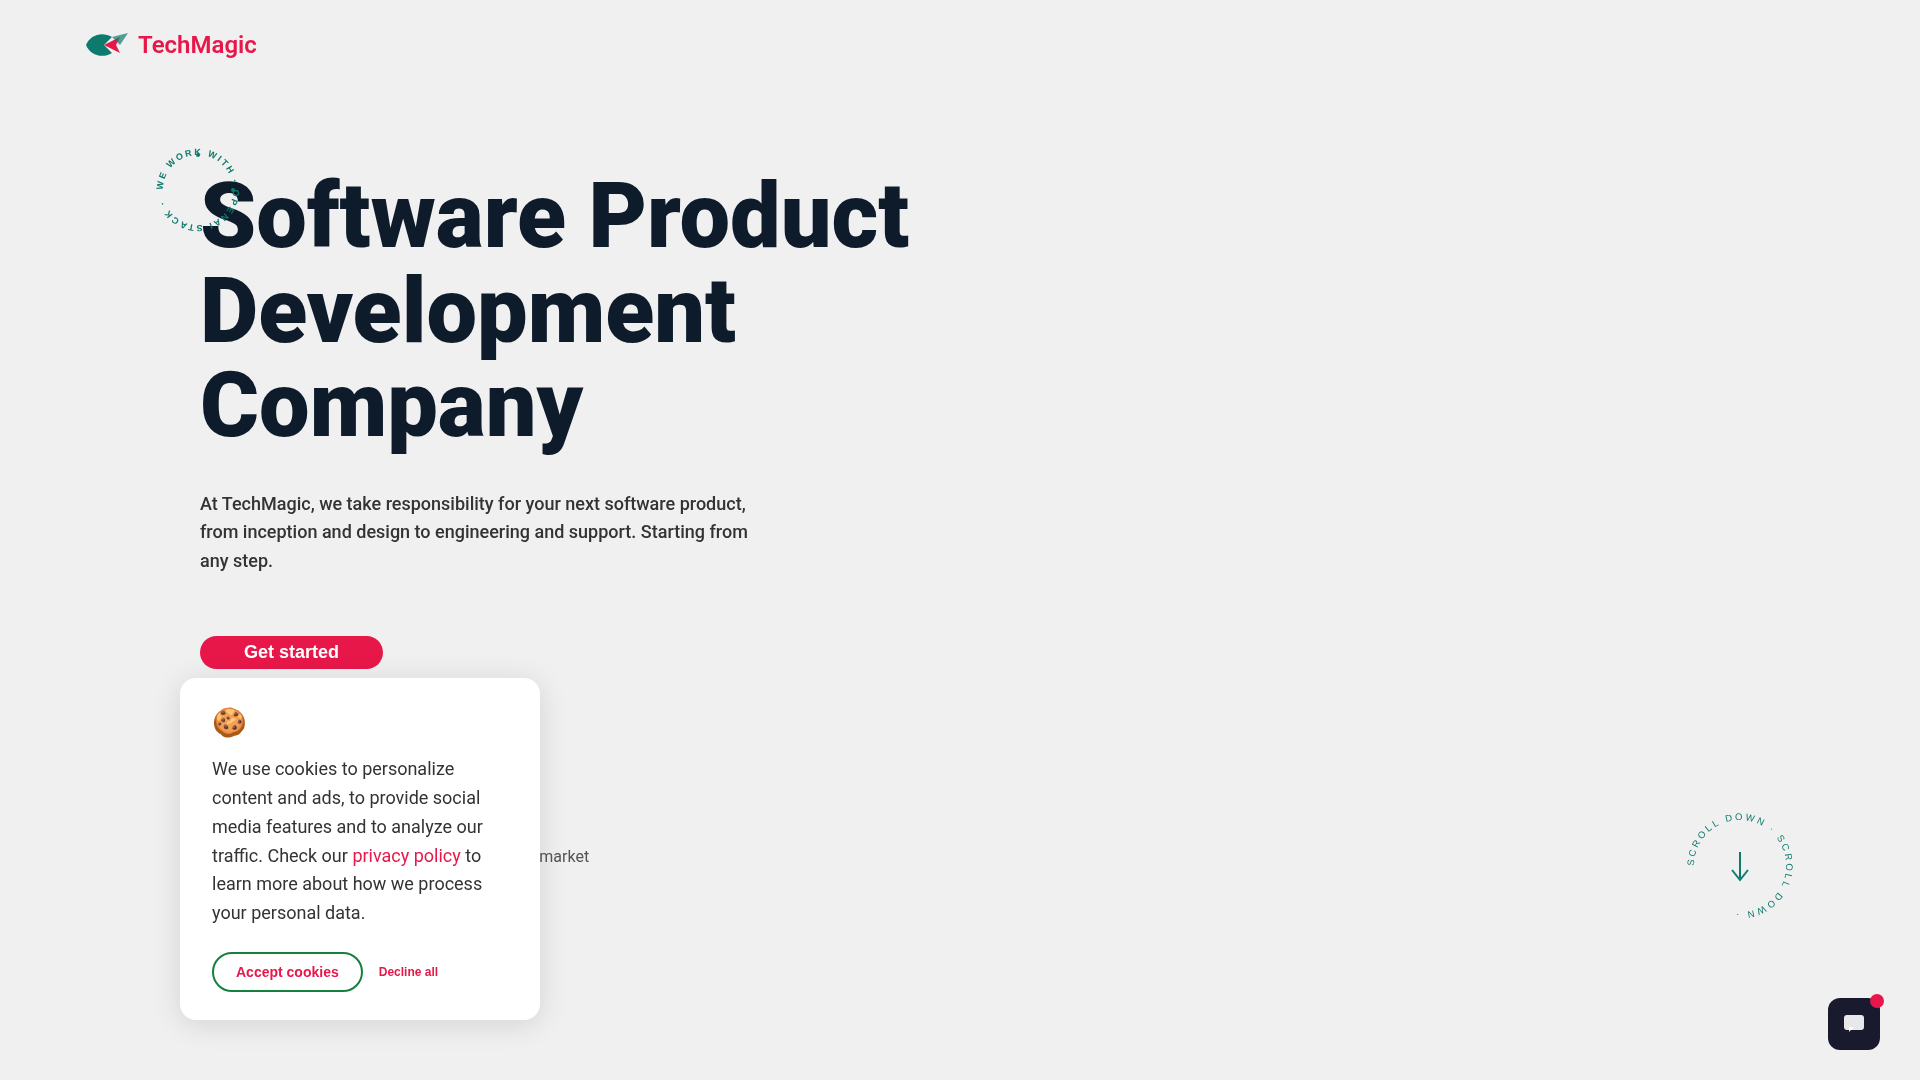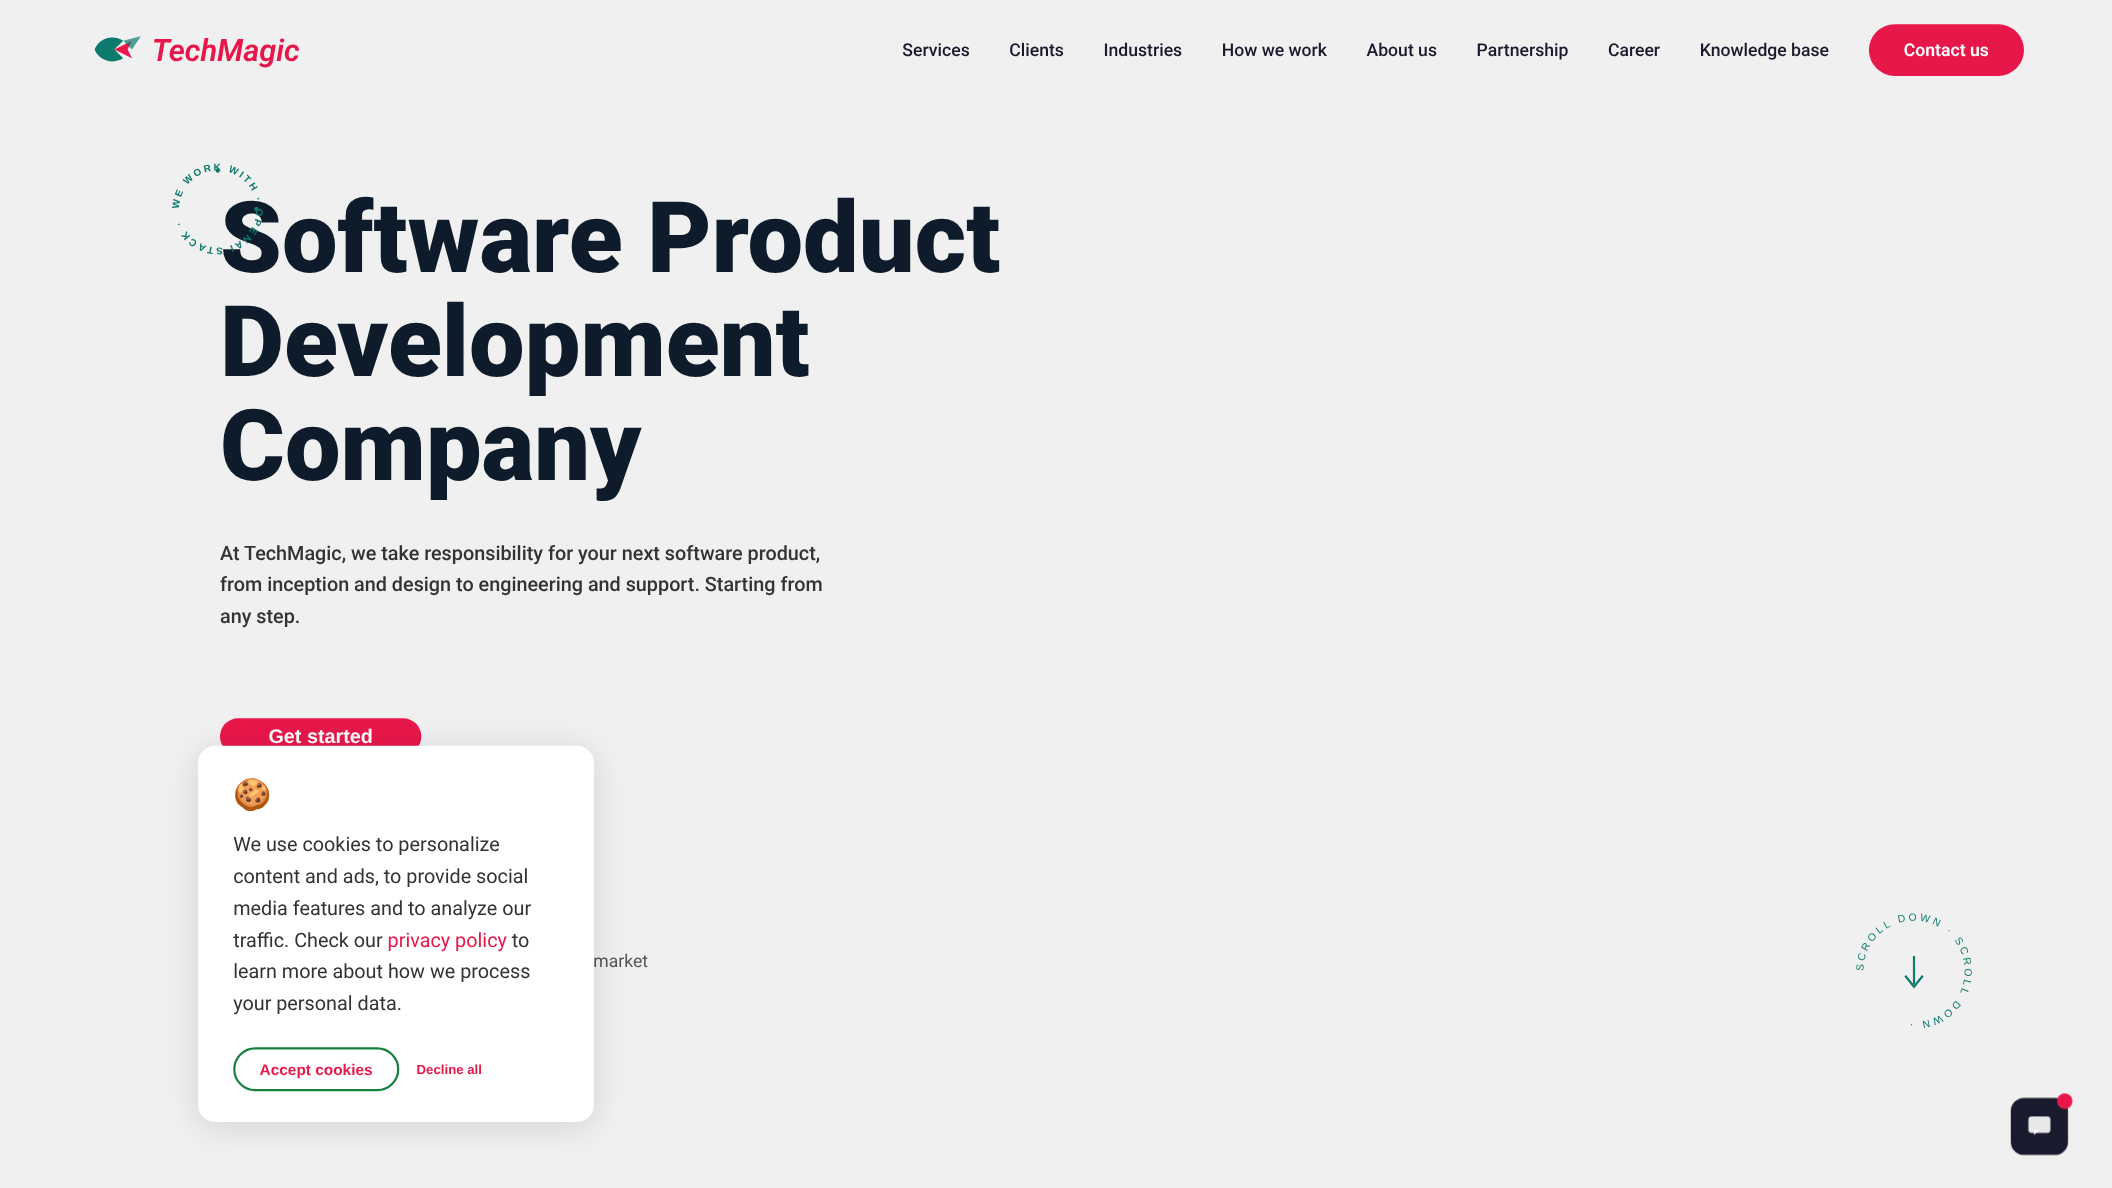--- a/index.html
+++ b/index.html
@@ -26,24 +26,23 @@
       align-items: center;
       gap: 10px;
     }
 
     .logo-bird {
       width: 48px;
       height: 36px;
     }
 
     .logo-text {
-      font-size: 28px;
+      font-size: 24px;
       font-weight: 600;
       color: #1a1a2e;
-      font-style: italic;
     }
 
     .logo-text span {
       color: #e8174a;
     }
 
     nav {
       display: flex;
       align-items: center;
       gap: 36px;
@@ -96,21 +95,20 @@
       display: inline-block;
       background: #e8174a;
       color: #fff;
       padding: 6px 44px;
       border-radius: 50px;
       font-size: 18px;
       font-weight: 600;
       text-decoration: none;
       cursor: pointer;
       border: none;
-      margin-top: 17px;
     }
 
     
     .stats-row {
       display: flex;
       align-items: center;
       gap: 0;
       padding: 40px 200px;
       margin-top: 20px;
     }
@@ -229,31 +227,20 @@
 
       <path d="M6 18 C10 8, 22 4, 32 10 L24 18 L32 26 C22 32, 10 28, 6 18Z" fill="#0d7a6e"></path>
       <path d="M24 18 L40 10 L36 18 L40 26 Z" fill="#e8174a"></path>
       <path d="M32 10 L48 6 L40 18 Z" fill="#0d7a6e" opacity="0.7"></path>
     </svg>
     <div class="logo-text">
       <span>Tech</span><span style="color:#e8174a">Magic</span>
     </div>
   </div>
 
-  <nav>
-    <a href="#">Services</a>
-    <a href="#">Clients</a>
-    <a href="#">Industries</a>
-    <a href="#">How we work</a>
-    <a href="#">About us</a>
-    <a href="#">Partnership</a>
-    <a href="#">Career</a>
-    <a href="#">Knowledge base</a>
-    <a href="#" class="contact-btn">Contact us</a>
-  </nav>
 </header>
 
 <section class="hero" style="position:relative;">
 
   
   <div style="position:absolute; top:50px; left:148px; width:100px; height:100px;">
     <svg viewBox="0 0 100 100" width="100" height="100">
       <defs>
         <path id="circlePath" d="M 50,50 m -35,0 a 35,35 0 1,1 70,0 a 35,35 0 1,1 -70,0"></path>
       </defs>

